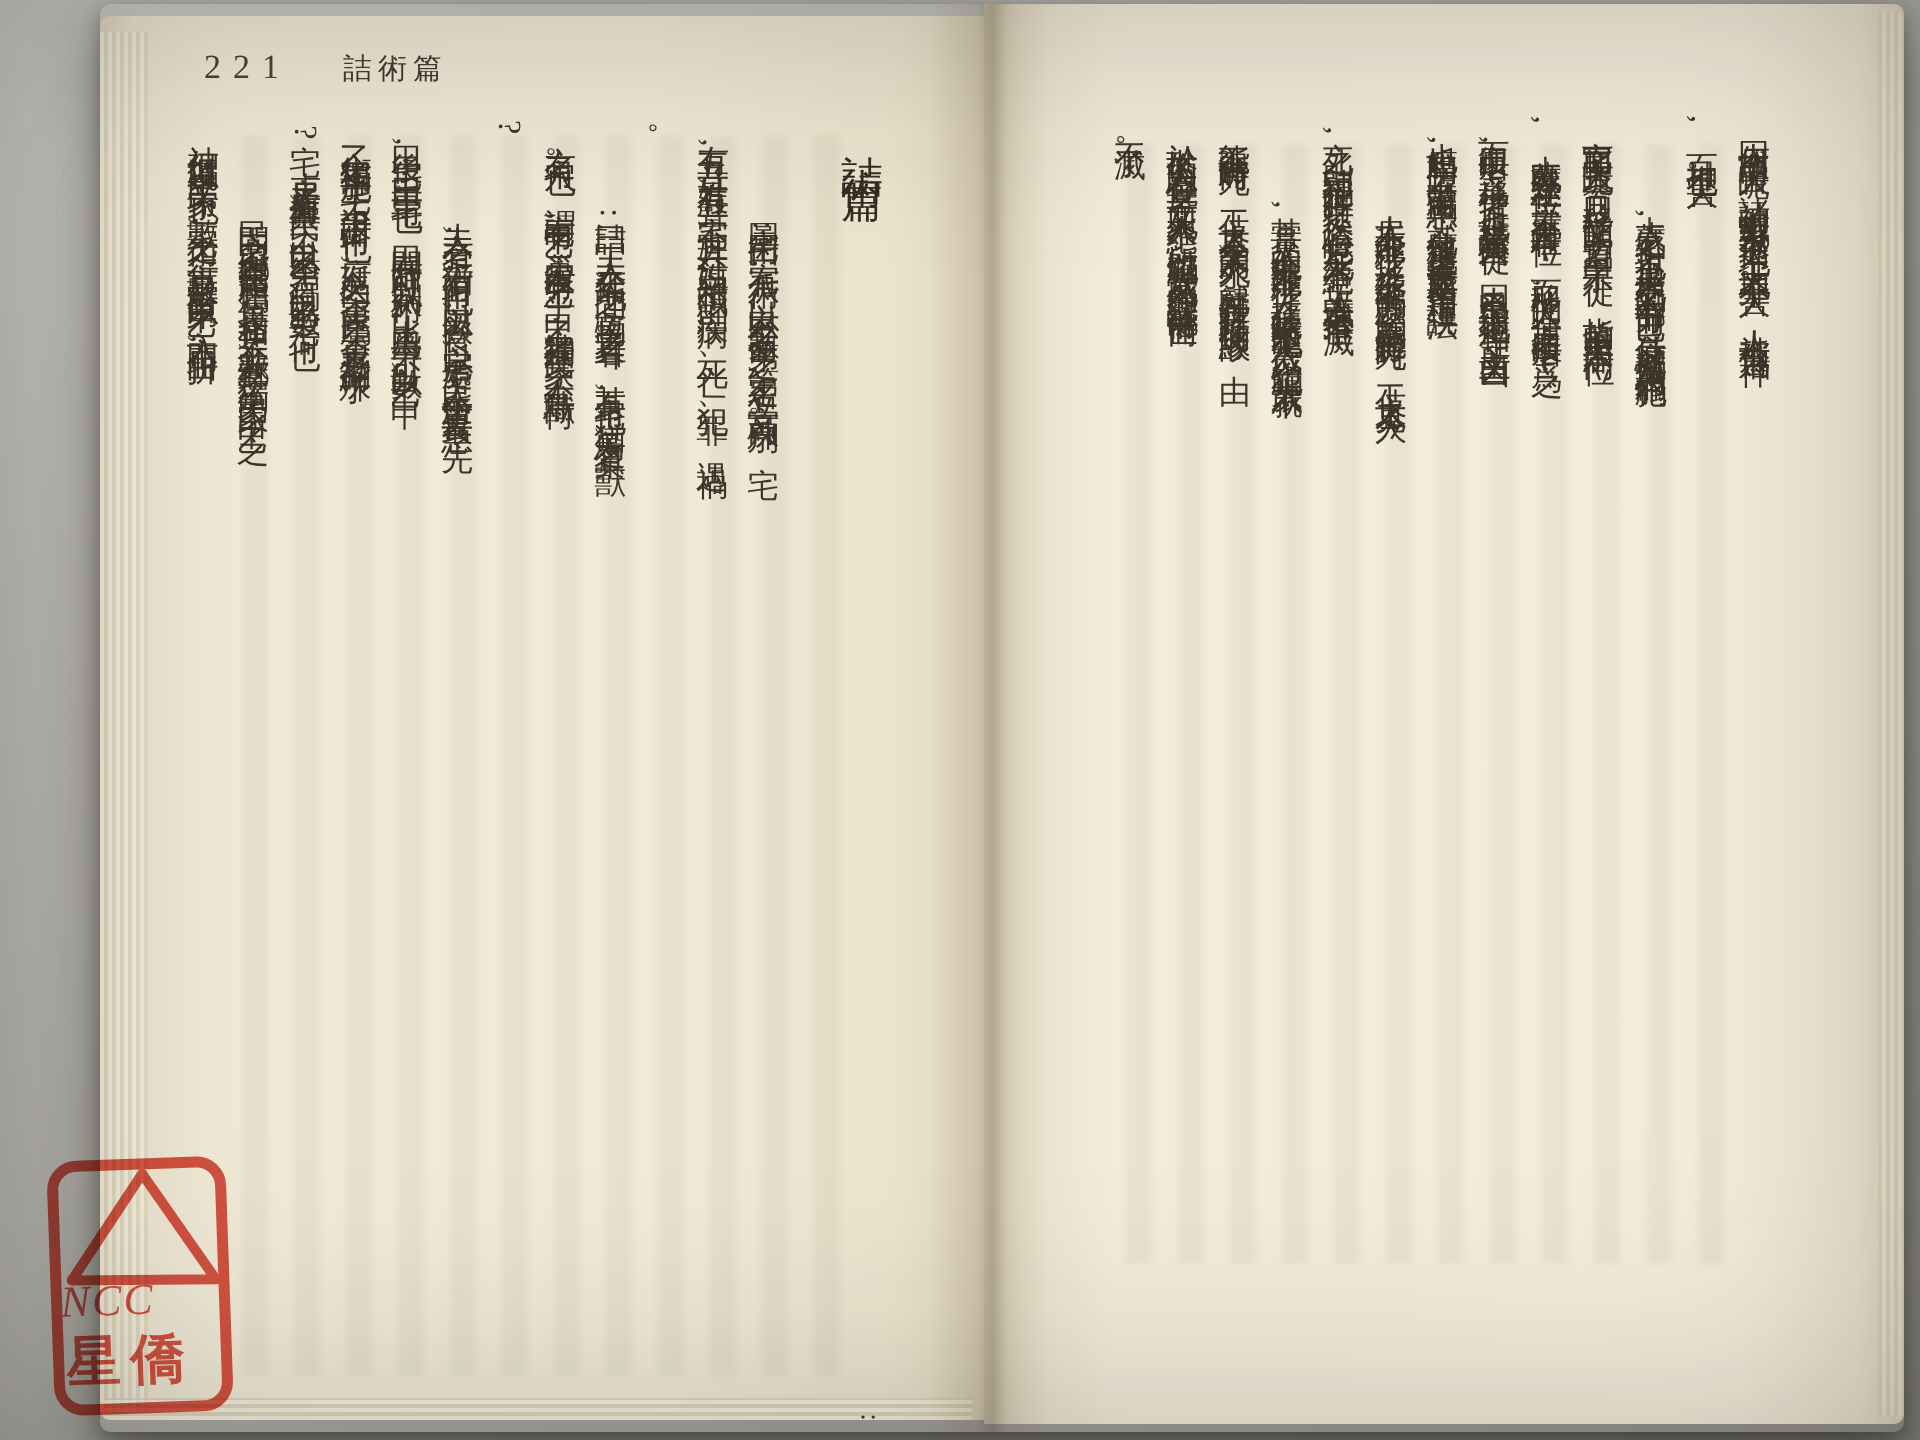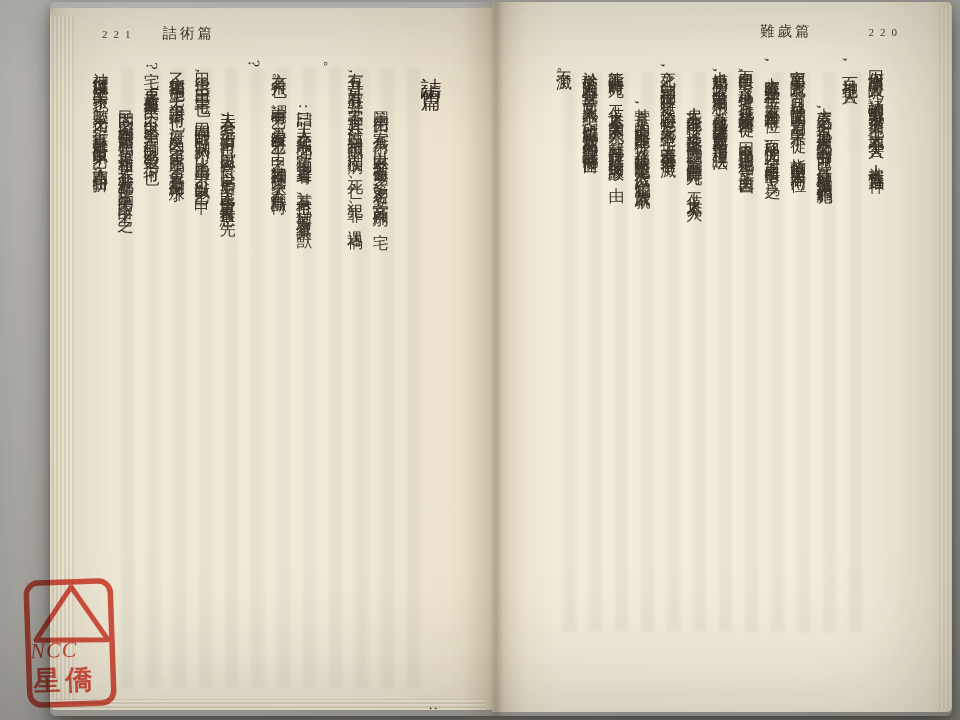--- a/index.html
+++ b/index.html
@@ -21,21 +21,21 @@
     background:repeating-linear-gradient(90deg,#f8f3e3 0 2px,#d9cfb6 2px 4px);}
   .edge-bottom{position:absolute;left:2px;bottom:0;width:434px;height:11px;opacity:.6;
     background:repeating-linear-gradient(0deg,#f8f3e3 0 2px,#d5cab0 2px 4px);}
   .edge-right{position:absolute;right:0;top:4px;width:13px;height:702px;opacity:.5;
     background:repeating-linear-gradient(90deg,#d9ceb4 0 2px,#f6f0df 2px 4px);}
   .bleed{position:absolute;pointer-events:none;filter:blur(1.6px);
     background:repeating-linear-gradient(to left,rgba(105,118,100,.075) 0 13px,rgba(105,118,100,0) 13px 26px);}
   .bleed-l{left:70px;top:60px;width:300px;height:620px;}
   .bleed-r{left:70px;top:70px;width:300px;height:560px;}
   .header{position:absolute;color:#4a4136;white-space:nowrap;}
-  .hdr-num{font-size:11px;letter-spacing:6px;color:#4a4136;}
+  .hdr-num{font-size:17px;letter-spacing:6px;color:#4a4136;}
   .hdr-title{font-size:14.5px;letter-spacing:3px;color:#443b30;}
   .vtext{position:absolute;writing-mode:vertical-rl;text-orientation:mixed;
     color:#3d352a;white-space:nowrap;}
   .text-left{top:52px;right:48px;height:656px;font-size:16px;letter-spacing:3px;
     transform:rotate(.2deg);}
   .text-left .col{line-height:25.5px;}
   .text-right{top:56px;right:62px;height:620px;font-size:16px;letter-spacing:2.5px;
     transform:rotate(-.2deg);}
   .text-right .col{line-height:26px;}
   .title-col{width:36px;margin-left:15px;height:100%;display:flex;justify-content:space-between;}
@@ -74,24 +74,20 @@
         <div class="col">乙之術獨施于宅,不設于田何也?府廷之內,吏舍比屬,吏舍之形制何殊于</div>
         <div class="col">宅?吏之居處何異于民,不以甲乙第舍,獨以甲乙數宅,何也?</div>
         <div class="col">　　民間之宅與鄉亭比屋相屬,接界相連,不并數鄉亭,獨第民家,甲乙之</div>
         <div class="col">神何以獨立于民家也?數宅之術,行市亭數巷街以第甲乙,入市門曲折,</div>
       </div>
     </div>
 
     <div class="page page-right">
       <div class="edge-right"></div>
       <div class="bleed bleed-r"></div>
-      <div class="header" style="left:268px;top:20px;">
-        <span class="hdr-title">難歲篇</span>
-        <span class="hdr-num" style="margin-left:52px;">220</span>
-      </div>
       <div class="vtext text-right">
         <div class="col">因何故而害人呢?諸神的威力都大不過天地,天地并不害人。人被稱爲百神</div>
         <div class="col">,百神也不害人。</div>
         <div class="col">　　太歲之氣,也不過是天地之氣的一部分而已,爲什麼就會憎惡人們觸犯</div>
         <div class="col">它而要害人呢?而且《移徙文》明明寫道:甲子不徙。指的是甲與子不同位</div>
         <div class="col">,太歲既然立在子位,就不會再在甲位。而移徙的人,運之而復居甲,爲之</div>
         <div class="col">而復居甲,爲移徙者,也應該禁忌東西徙。因爲甲與子地位相等,所主吉凶</div>
         <div class="col">也應相同,不禁甲而獨忌子,就會使移徙者覺得虛妄而不信用這種說法。</div>
         <div class="col">　　人居不能不移徙,移徙不能不觸歲,觸歲不能得時死。工伎之人見今人</div>
         <div class="col">之死,則歸禍于往時之徙,俗心險危,死者不絕,故太歲之言傳世不滅。</div>

